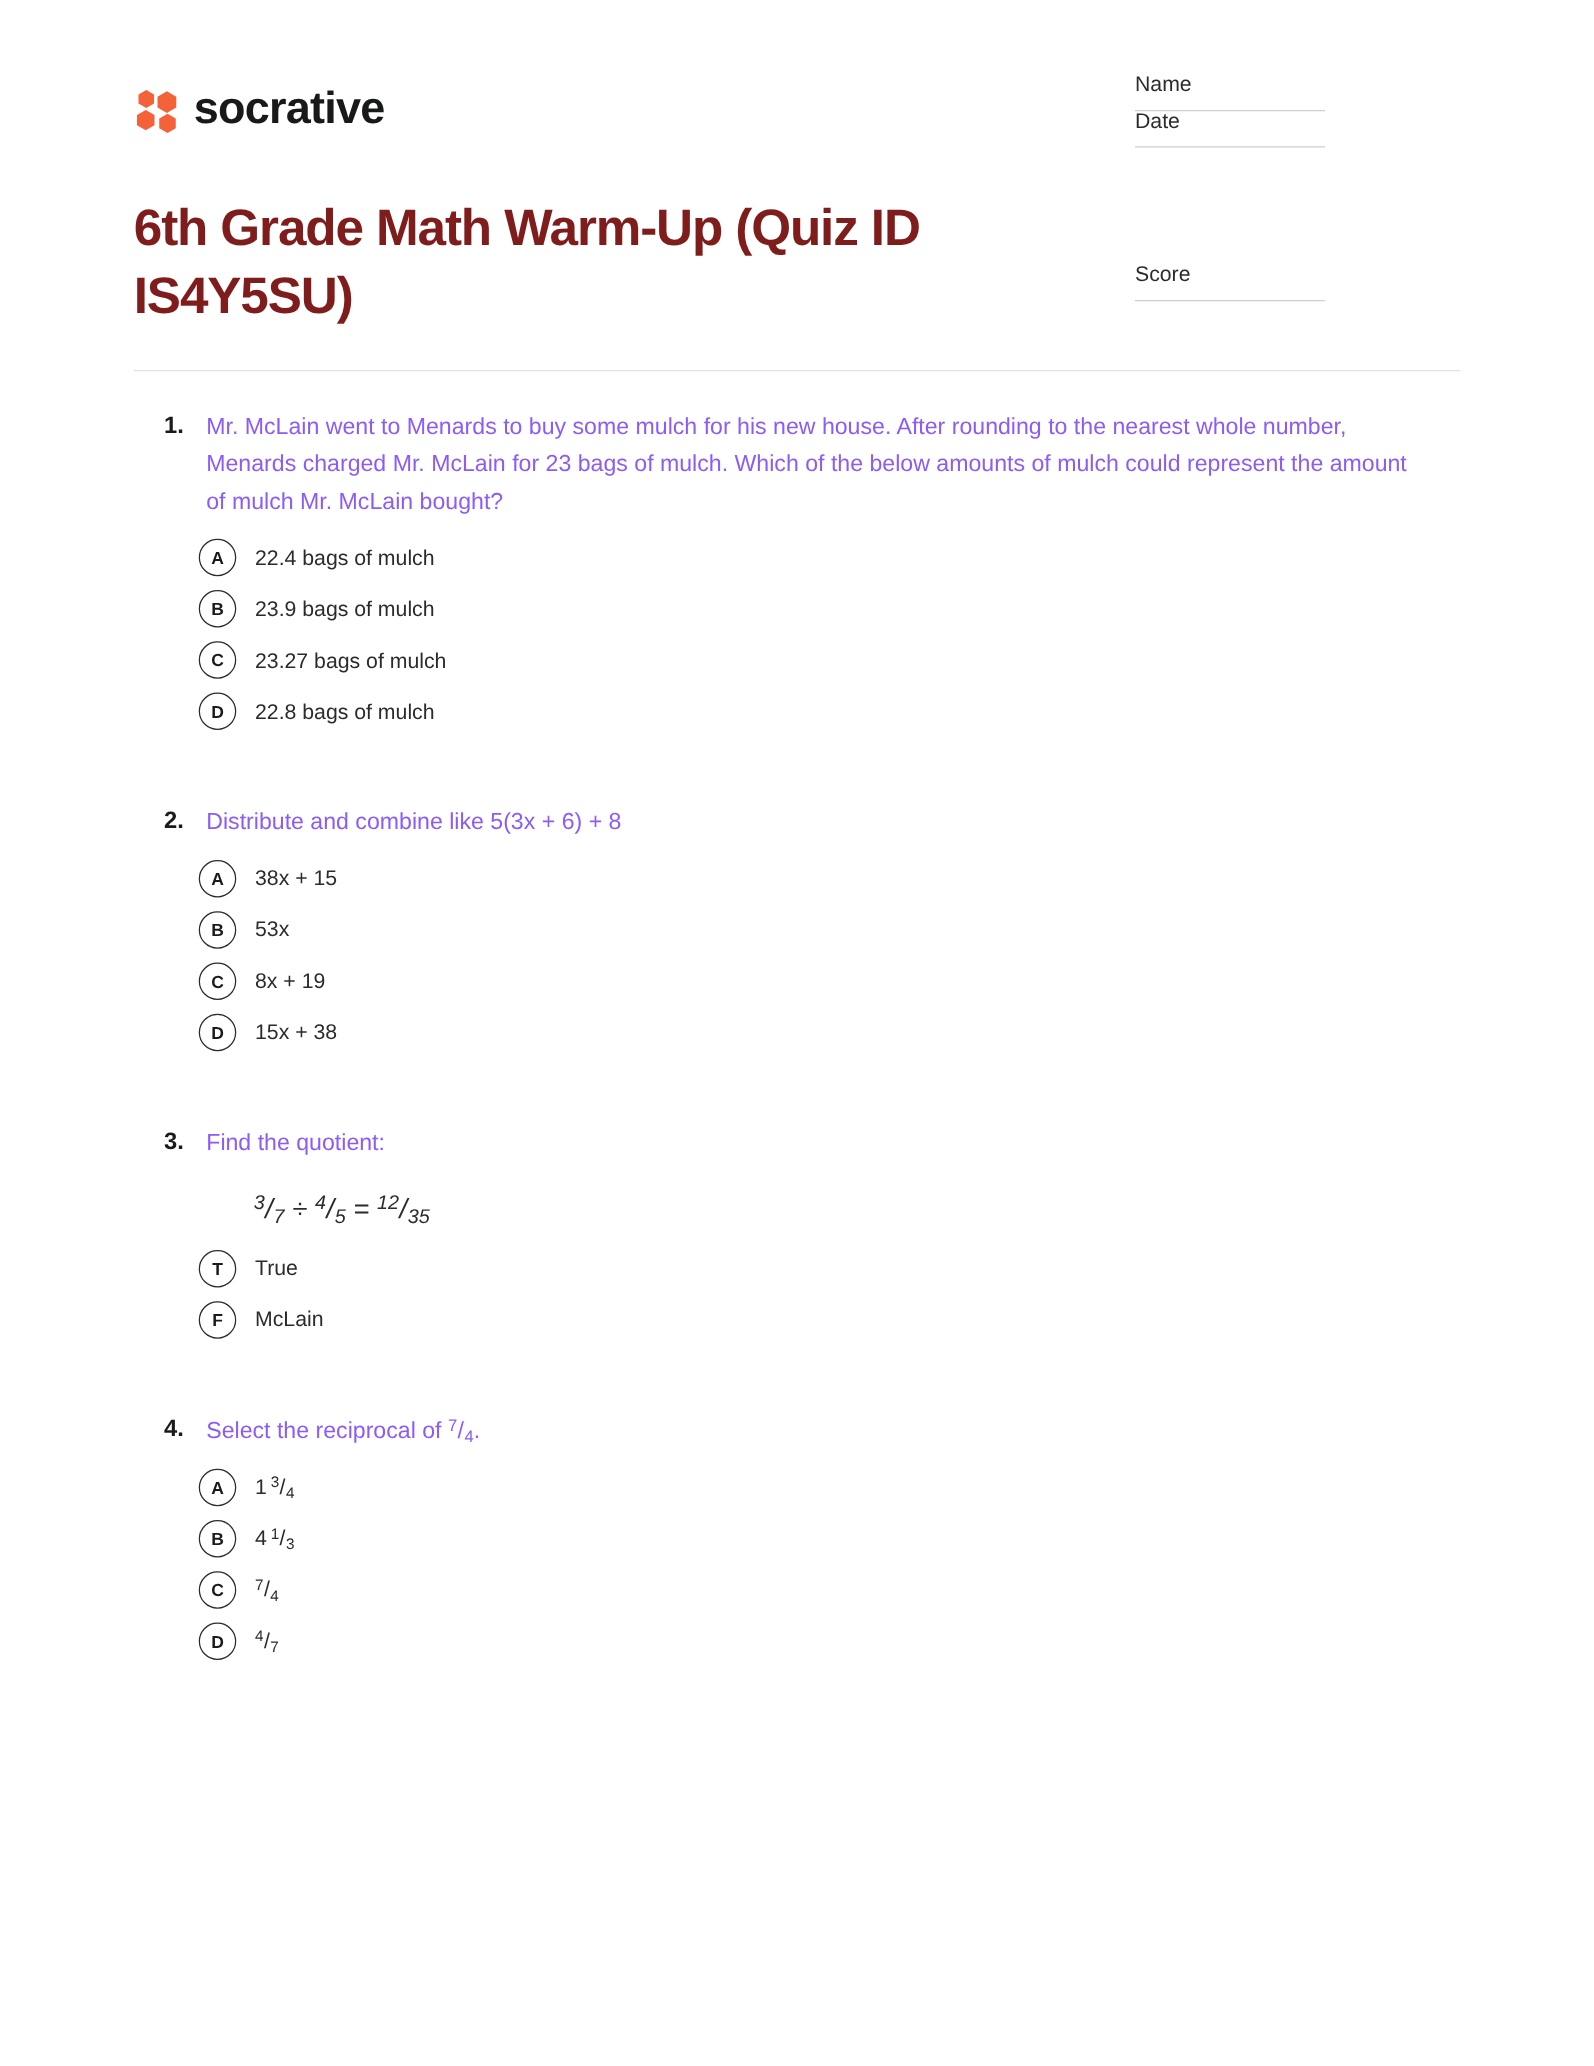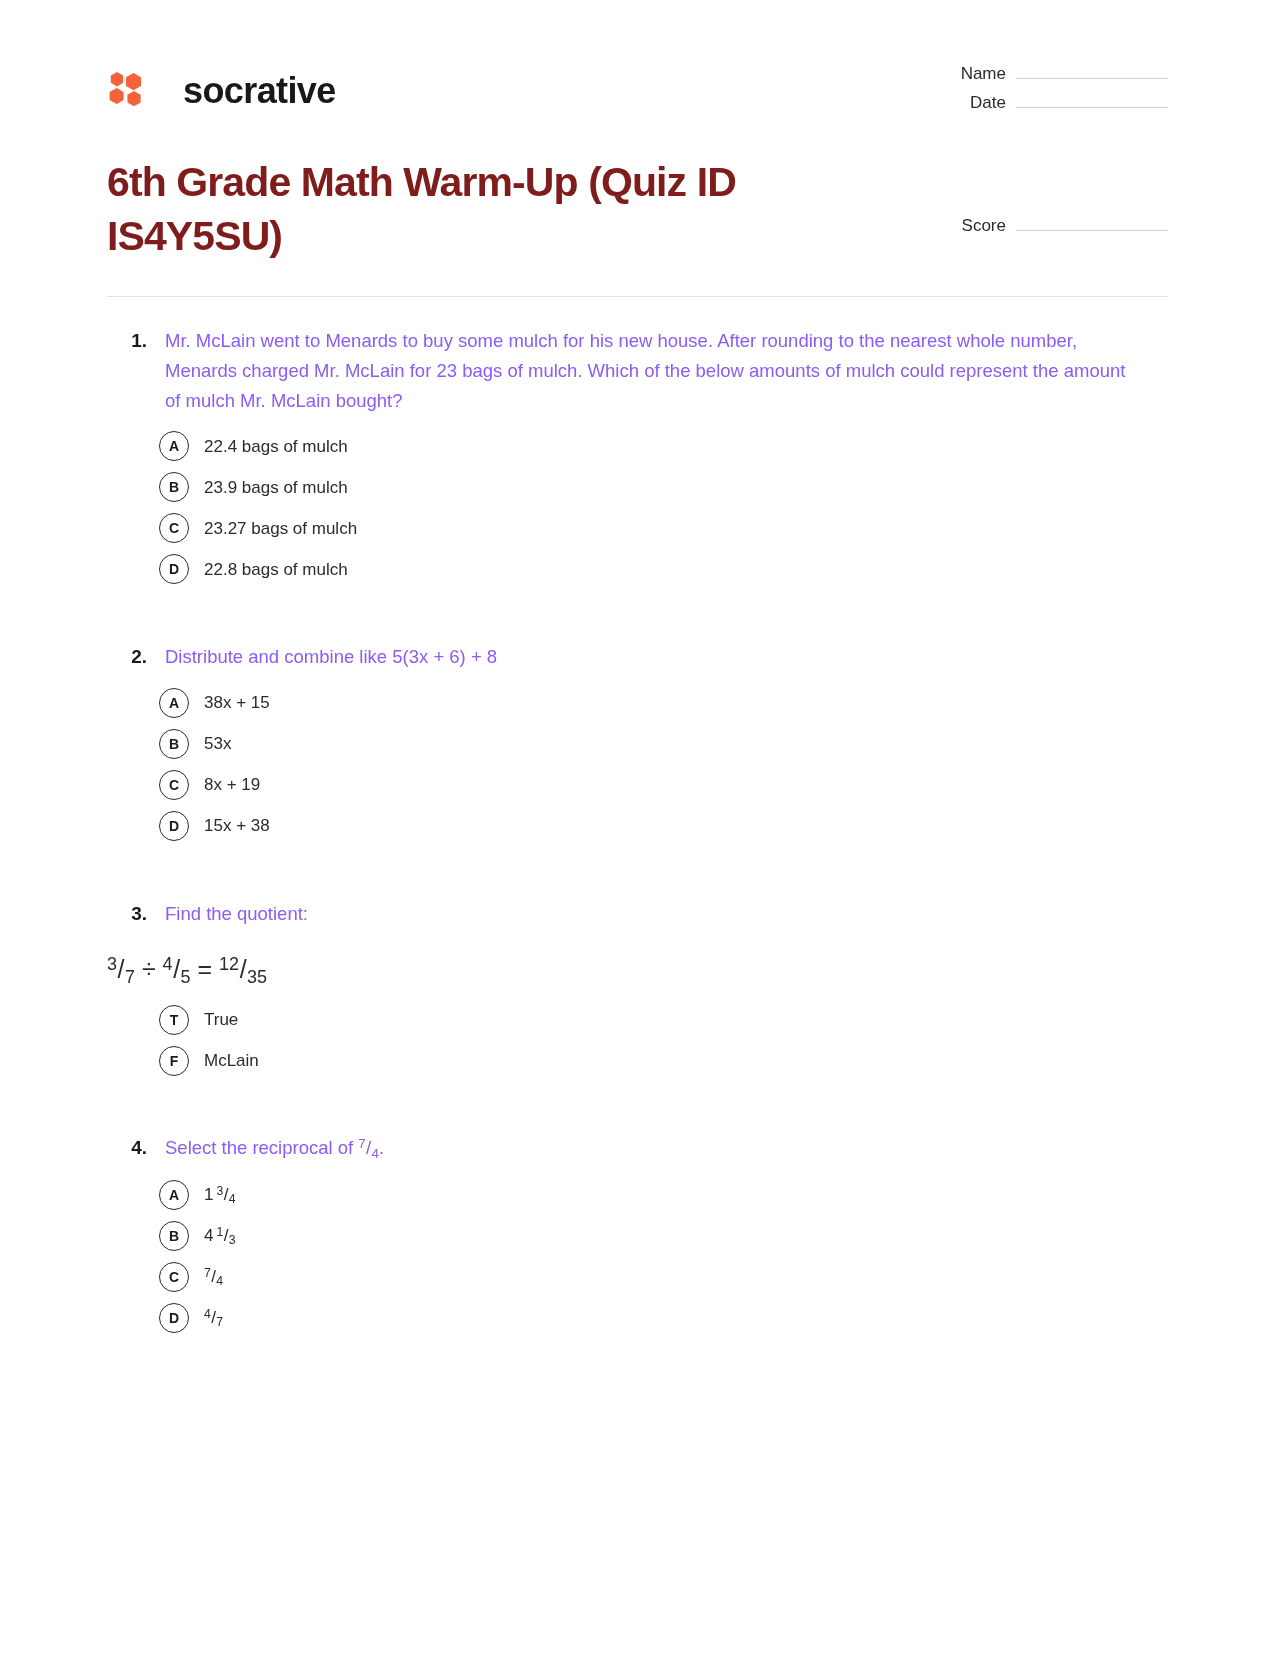--- a/index.html
+++ b/index.html
@@ -28,22 +28,21 @@
     left: 107px;
     top: 60px;
     right: 107px;
     height: 180px;
   }
   .brand {
     position: absolute;
     left: 0;
     top: 8px;
     display: flex;
-    align-items: center;
-    gap: 30px;
+    gap: 2px;
   }
   .brand-mark {
     width: 46px;
     height: 46px;
     display: block;
   }
   .brand-name {
     font-size: 36px;
     font-weight: 700;
     letter-spacing: -0.6px;
@@ -56,20 +55,21 @@
     right: 0;
     top: 0;
     width: 260px;
   }
   .meta-row {
     display: flex;
     align-items: baseline;
     justify-content: flex-end;
     gap: 10px;
     height: 29px;
+    flex-direction: column;
   }
   .meta-row.score-row {
     margin-top: 94px;
   }
   .meta-label {
     font-size: 17px;
     color: #2b2b2b;
     white-space: nowrap;
   }
   .meta-line {
@@ -126,25 +126,27 @@
     line-height: 1.62;
   }
   .q-text {
     flex: 1;
     font-size: 18.5px;
     line-height: 1.62;
     color: #8b5cf6;
     padding-right: 24px;
   }
   .q-extra {
+    margin-left: 96px;
     margin-top: 20px;
     margin-bottom: 6px;
-    font-size: 25px;
+    font-size: 22px;
     line-height: 1.6;
     color: #2b2b2b;
+    font-style: italic;
   }
   .choices {
     margin-top: 10px;
   }
   .choice {
     display: flex;
     align-items: center;
     min-height: 41px;
   }
   .bubble {

